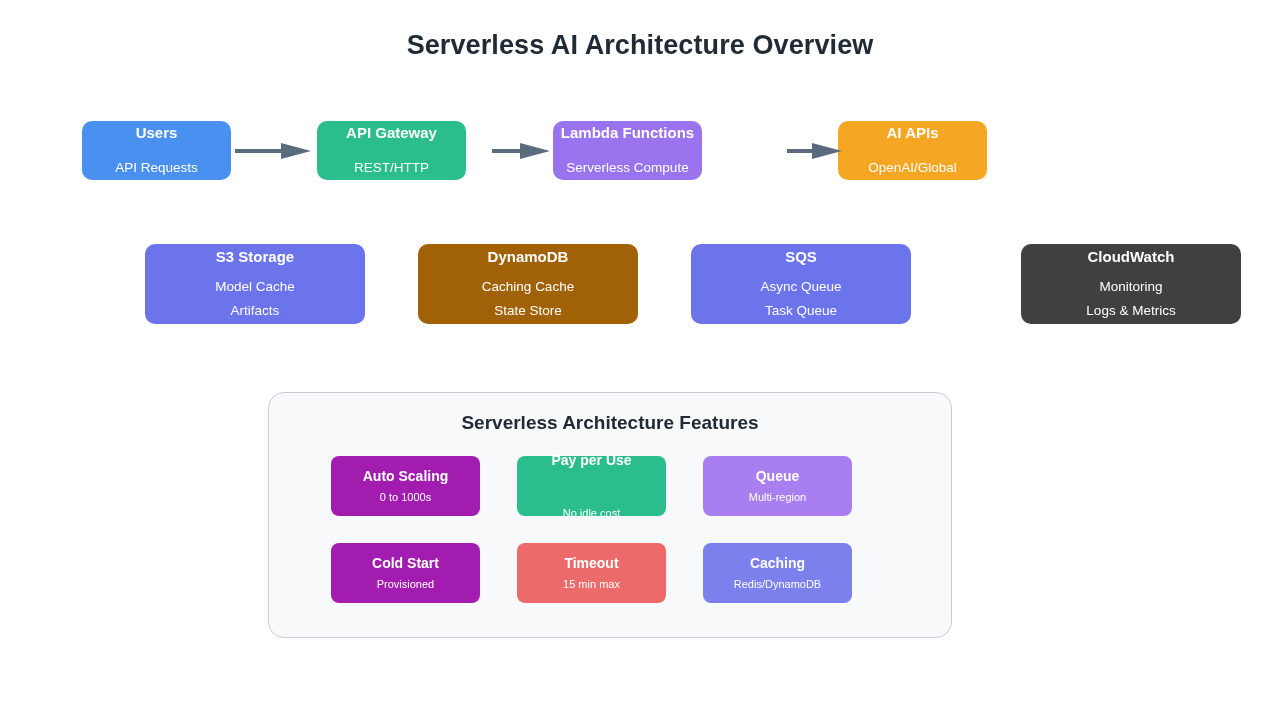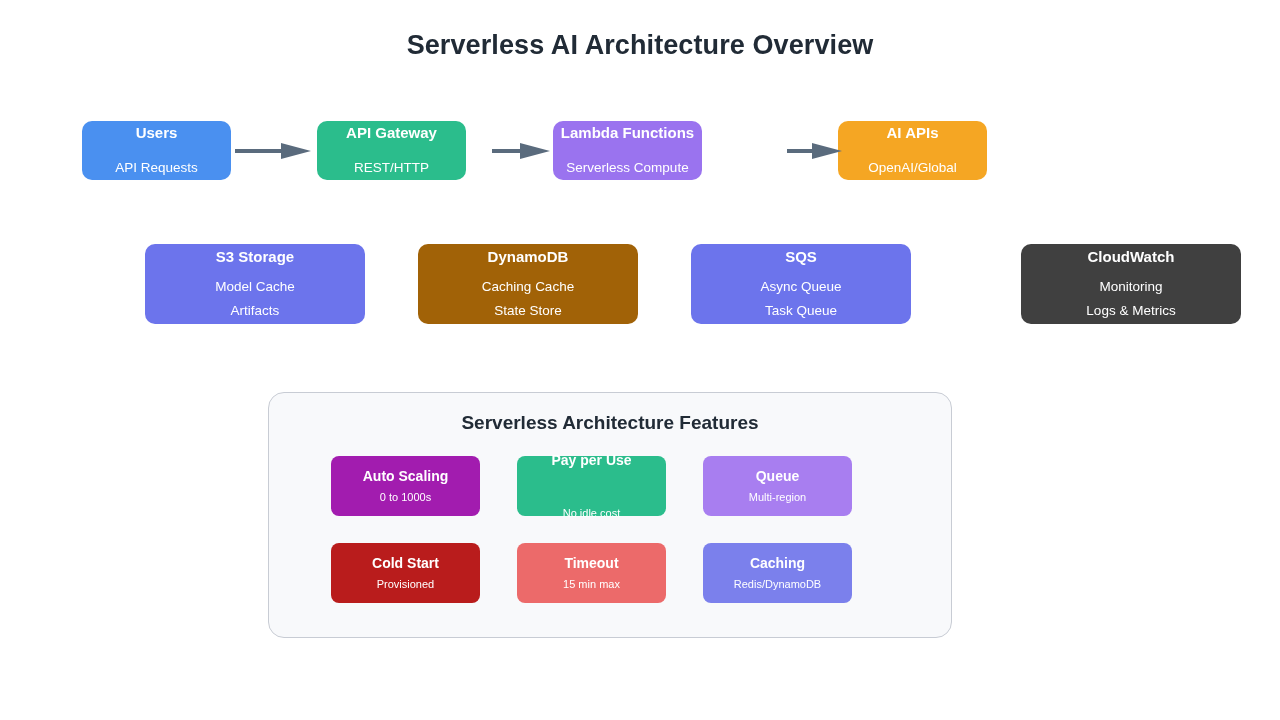--- a/index.html
+++ b/index.html
@@ -203,21 +203,21 @@
           <div class="c-sub">0 to 1000s</div>
         </div>
         <div class="chip" style="left: 248px; top: 63px; background: rgb(43, 189, 140); gap: 32px;">
           <div class="c-title">Pay per Use</div>
           <div class="c-sub">No idle cost</div>
         </div>
         <div class="chip" style="left: 434px; top: 63px; background: rgb(168, 126, 240);">
           <div class="c-title">Queue</div>
           <div class="c-sub">Multi-region</div>
         </div>
-        <div class="chip" style="left: 62px; top: 150px; background: #b91c1c;">
+        <div class="chip" style="left: 62px; top: 150px; background: #a21caf;">
           <div class="c-title">Cold Start</div>
           <div class="c-sub">Provisioned</div>
         </div>
         <div class="chip" style="left: 248px; top: 150px; background: rgb(236, 106, 106);">
           <div class="c-title">Timeout</div>
           <div class="c-sub">15 min max</div>
         </div>
         <div class="chip" style="left: 434px; top: 150px; background: rgb(123, 128, 236);">
           <div class="c-title">Caching</div>
           <div class="c-sub">Redis/DynamoDB</div>

